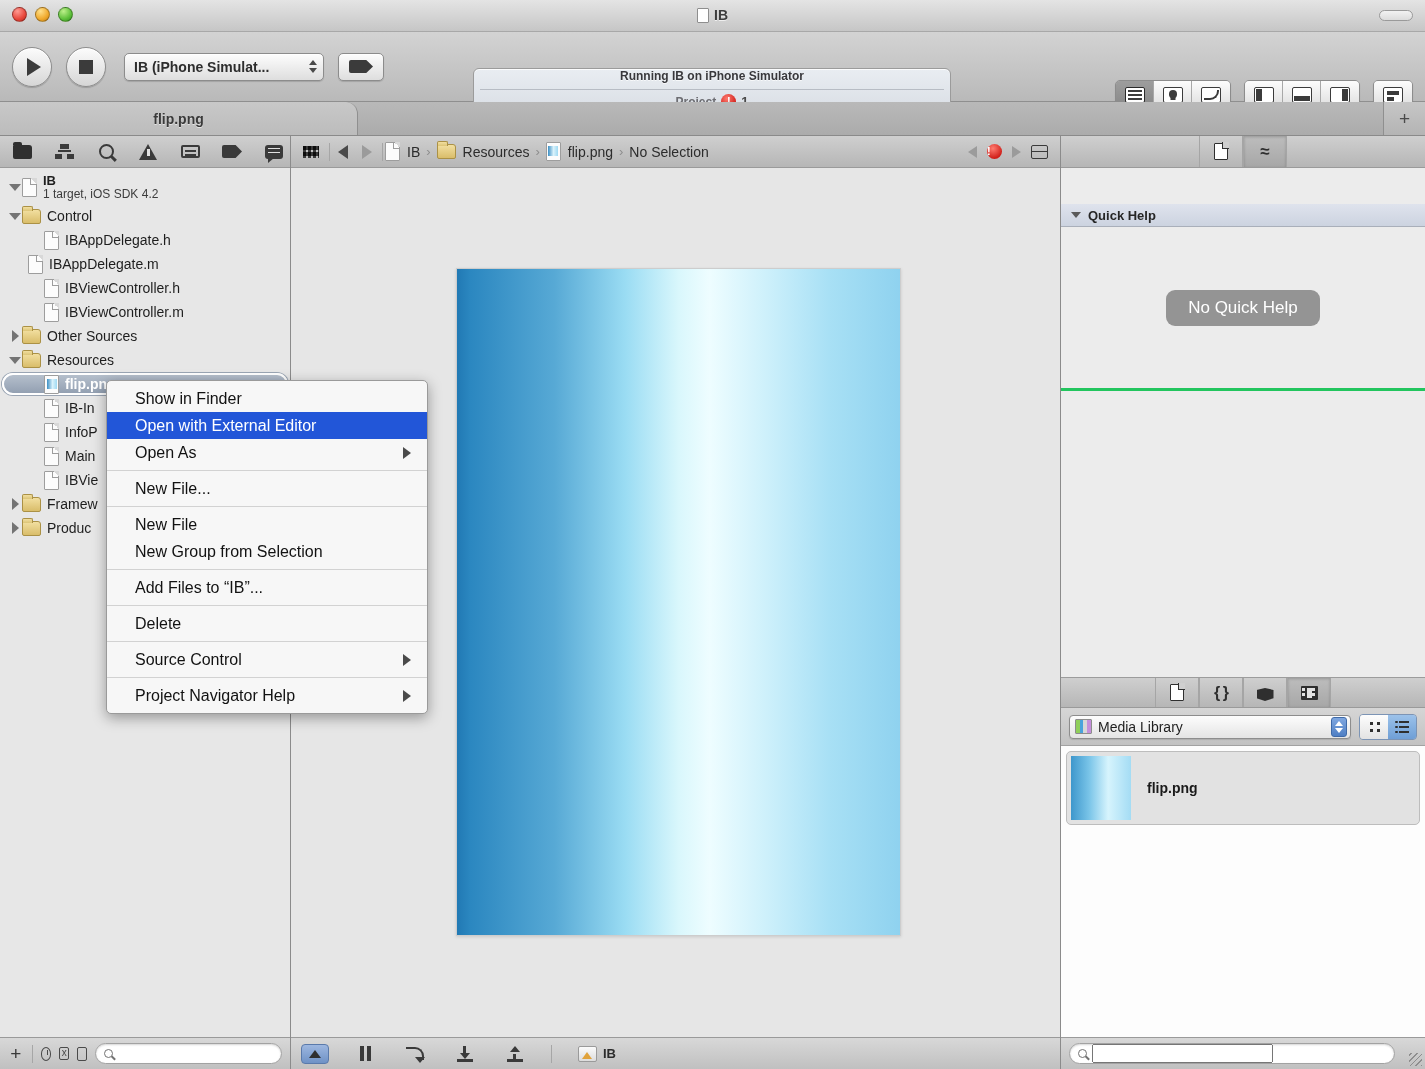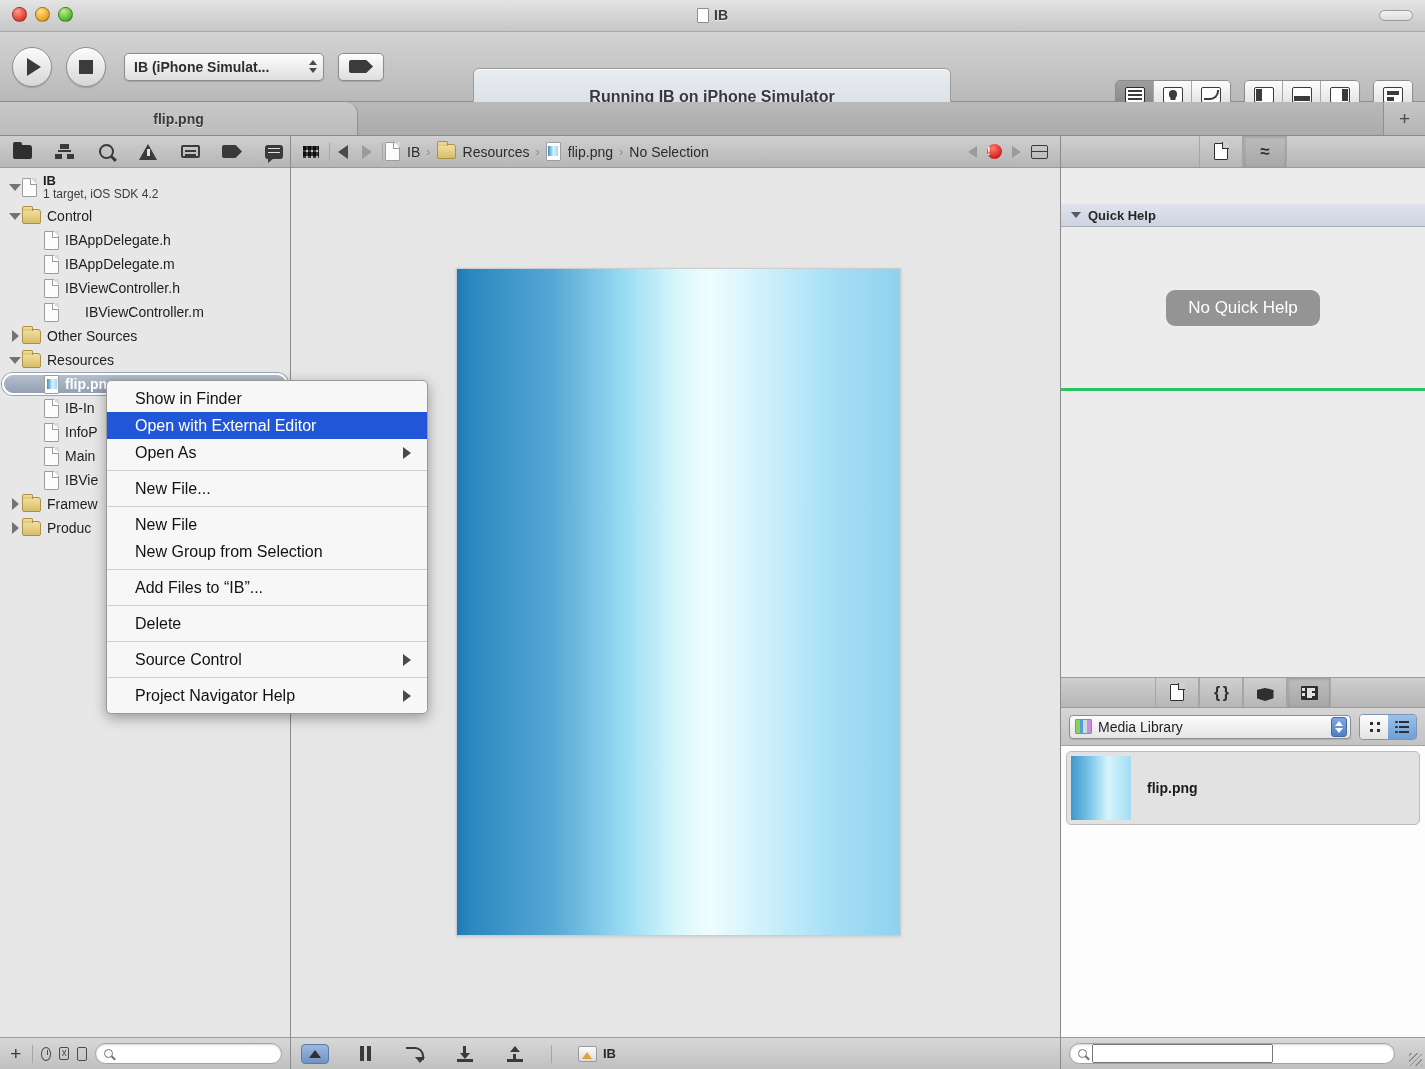--- a/index.html
+++ b/index.html
@@ -97,21 +97,21 @@
   
   .status-wrap {
     position: absolute; left: 473px; top: 36px;
     width: 478px; height: 57px;
     border-radius: 6px; border: 1px solid #9b9b9b;
     background: linear-gradient(#e9edf2, #d5dae1);
     box-shadow: inset 0 1px 0 rgba(255,255,255,.8);
     text-align: center;
   }
   .status-line1 {
-    margin-top: 19px; font-size: 16px; color: #38383c; font-weight: 600;
+    margin-top: 0; font-size: 12px; color: #38383c; font-weight: 600;
     text-shadow: 0 1px 0 rgba(255,255,255,.7);
   }
   .status-div { margin: 6px 6px 0; height: 1px; background: #b7bcc4; }
   .status-line2 {
     margin-top: 4px; font-size: 12px; color: #6d6d72; font-weight: bold;
     display: flex; align-items: center; justify-content: center; gap: 5px;
   }
   .err-badge {
     width: 15px; height: 15px; border-radius: 50%;
     background: radial-gradient(circle at 40% 30%, #ff7b70, #d0201a 70%);
@@ -637,29 +637,29 @@
               <i class="disc"></i>
             </span>
           <span class="fold"></span>
           <span>Control</span>
         </div>
 
         <div class="row" style="padding-left:44px;">
           <span class="docf"></span>
           <span>IBAppDelegate.h</span>
         </div>
-        <div class="row" style="padding-left:44px;">
+        <div class="row" style="padding-left:28px;">
           <span class="docf"></span>
           <span>IBAppDelegate.m</span>
         </div>
         <div class="row" style="padding-left:44px;">
           <span class="docf"></span>
           <span>IBViewController.h</span>
         </div>
-        <div class="row" style="padding-left:44px;gap:20px;">
+        <div class="row" style="padding-left:44px;">
           <span class="docf"></span>
           <span>IBViewController.m</span>
         </div>
 
         <div class="row" style="padding-left:8px;">
           <span class="tw">
               <i class="disc closed"></i>
             </span>
           <span class="fold"></span>
           <span>Other Sources</span>

